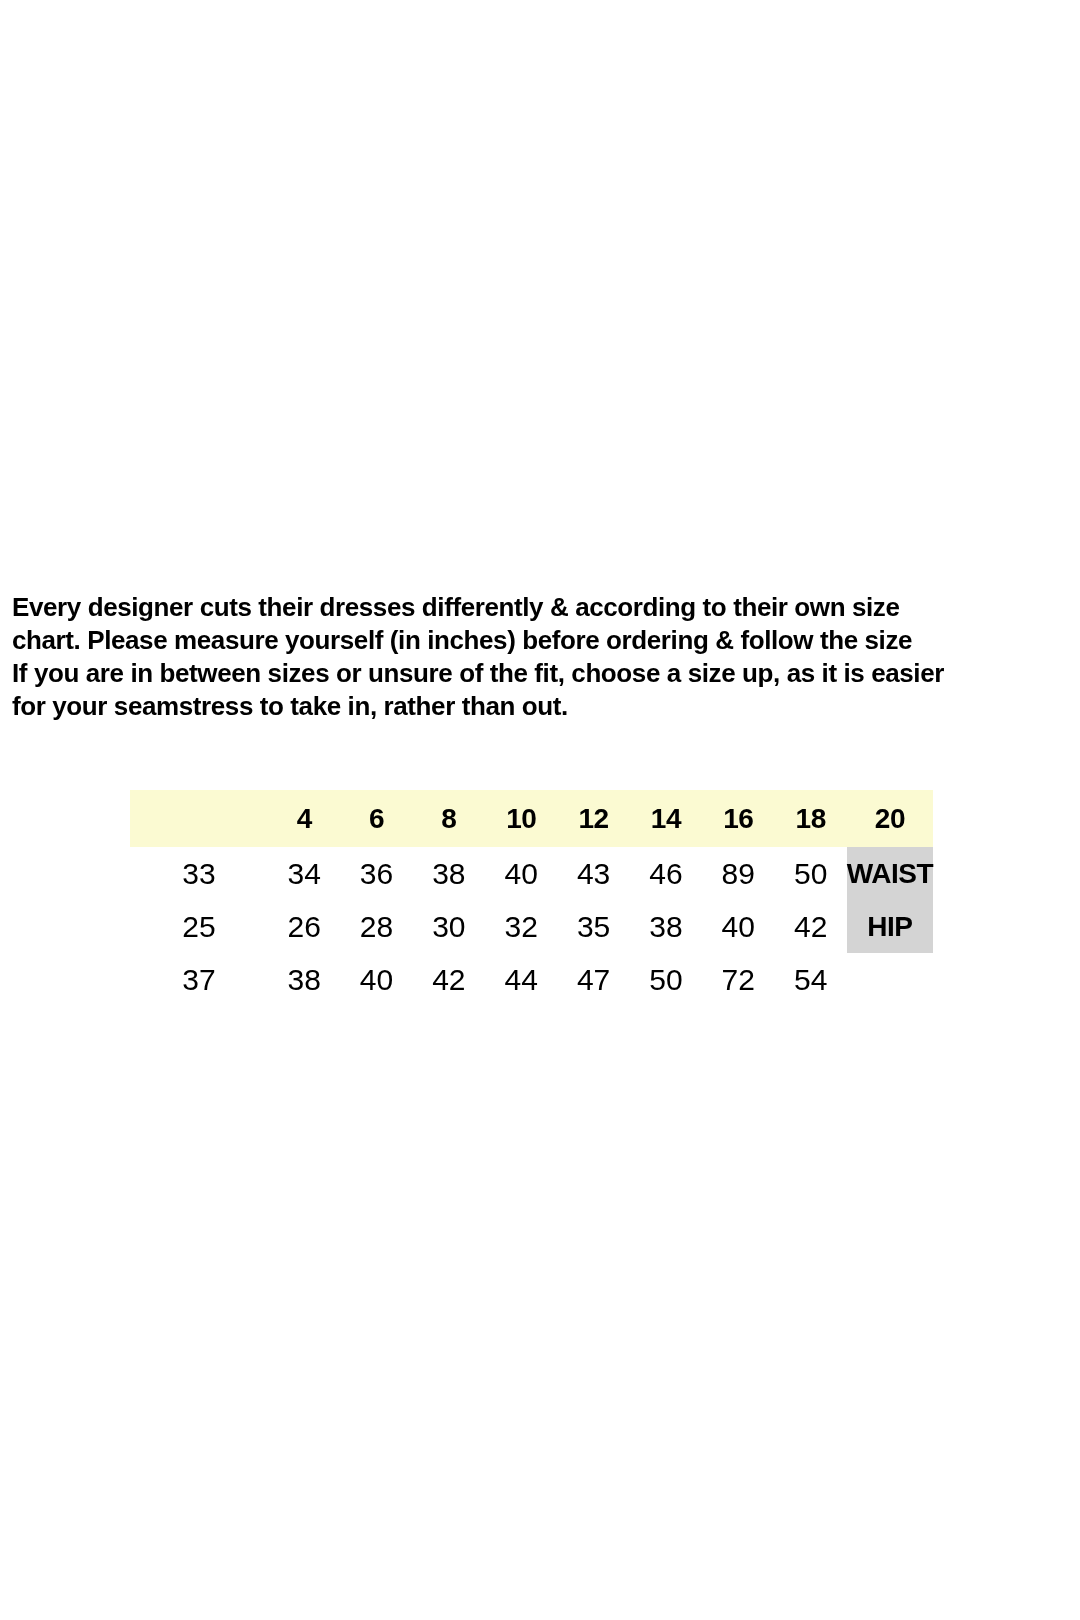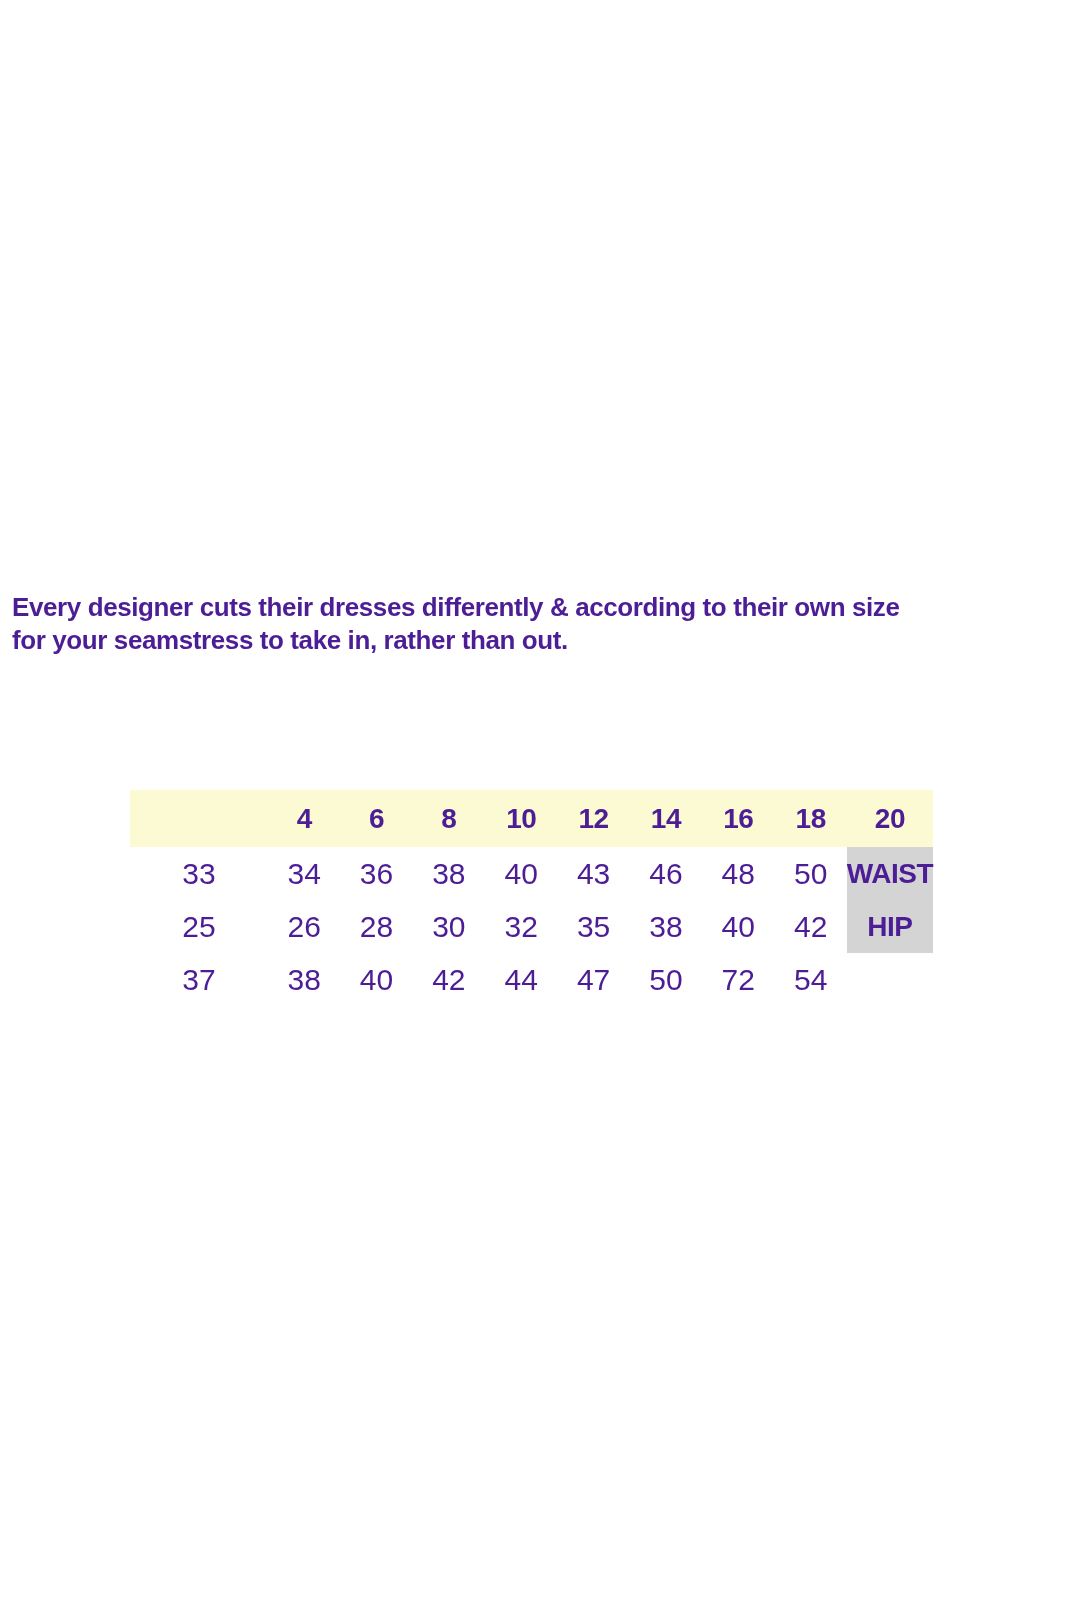--- a/index.html
+++ b/index.html
@@ -7,21 +7,21 @@
     padding: 0;
     background: #ffffff;
   }
   .page {
     position: relative;
     width: 1080px;
     height: 1620px;
     background: #ffffff;
     overflow: hidden;
     font-family: "Liberation Sans", sans-serif;
-    color: #4c1d95;
+    color: #000000;
   }
   .intro {
     position: absolute;
     left: 12px;
     top: 591px;
     width: 1062px;
     font-size: 26px;
     font-weight: bold;
     line-height: 33px;
     letter-spacing: -0.4px;
@@ -68,41 +68,43 @@
     font-weight: normal;
     background: #ffffff;
   }
 </style>
 </head>
 <body>
 
 <div class="page">
   <div class="intro">
       <div class="intro-line">Every designer cuts their dresses differently &amp; according to their own size</div>
+      <div class="intro-line">chart. Please measure yourself (in inches) before ordering &amp; follow the size</div>
+      <div class="intro-line">If you are in between sizes or unsure of the fit, choose a size up, as it is easier</div>
       <div class="intro-line">for your seamstress to take in, rather than out.</div>
     </div>
   <div class="size-chart">
       <div class="cell corner-cell" style="background: rgb(251, 250, 210);"></div>
       <div class="cell header-cell" style="background: rgb(251, 250, 210);">4</div>
       <div class="cell header-cell" style="background: rgb(251, 250, 210);">6</div>
       <div class="cell header-cell" style="background: rgb(251, 250, 210);">8</div>
       <div class="cell header-cell" style="background: rgb(251, 250, 210);">10</div>
       <div class="cell header-cell" style="background: rgb(251, 250, 210);">12</div>
       <div class="cell header-cell" style="background: rgb(251, 250, 210);">14</div>
       <div class="cell header-cell" style="background: rgb(251, 250, 210);">16</div>
       <div class="cell header-cell" style="background: rgb(251, 250, 210);">18</div>
       <div class="cell header-cell" style="background: rgb(251, 250, 210);">20</div>
       <div class="cell value-cell">33</div>
       <div class="cell value-cell">34</div>
       <div class="cell value-cell">36</div>
       <div class="cell value-cell">38</div>
       <div class="cell value-cell">40</div>
       <div class="cell value-cell">43</div>
       <div class="cell value-cell">46</div>
-      <div class="cell value-cell">48</div>
+      <div class="cell value-cell">89</div>
       <div class="cell value-cell">50</div>
       <div class="cell label-cell" style="background: rgb(212, 212, 212);">WAIST</div>
       <div class="cell value-cell">25</div>
       <div class="cell value-cell">26</div>
       <div class="cell value-cell">28</div>
       <div class="cell value-cell">30</div>
       <div class="cell value-cell">32</div>
       <div class="cell value-cell">35</div>
       <div class="cell value-cell">38</div>
       <div class="cell value-cell">40</div>

